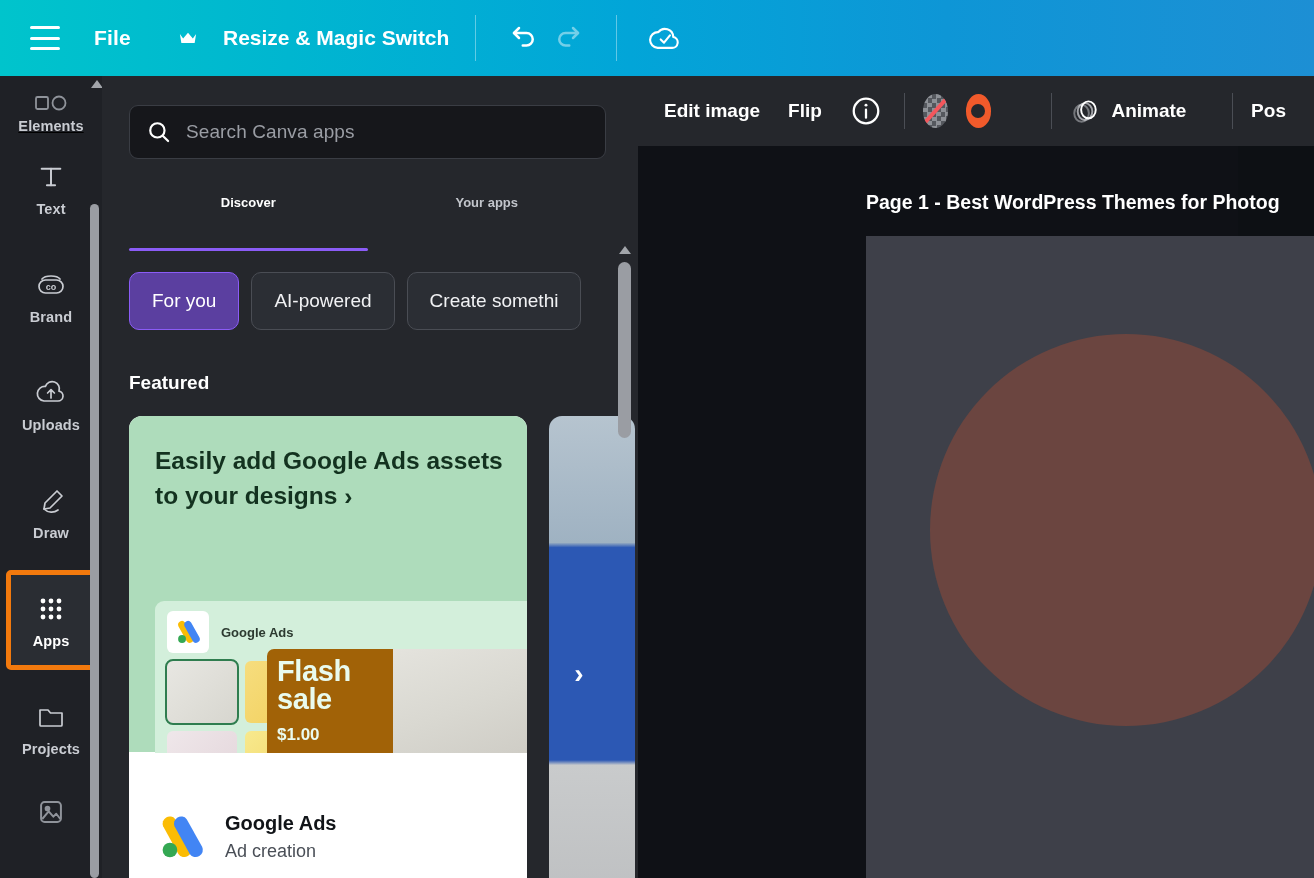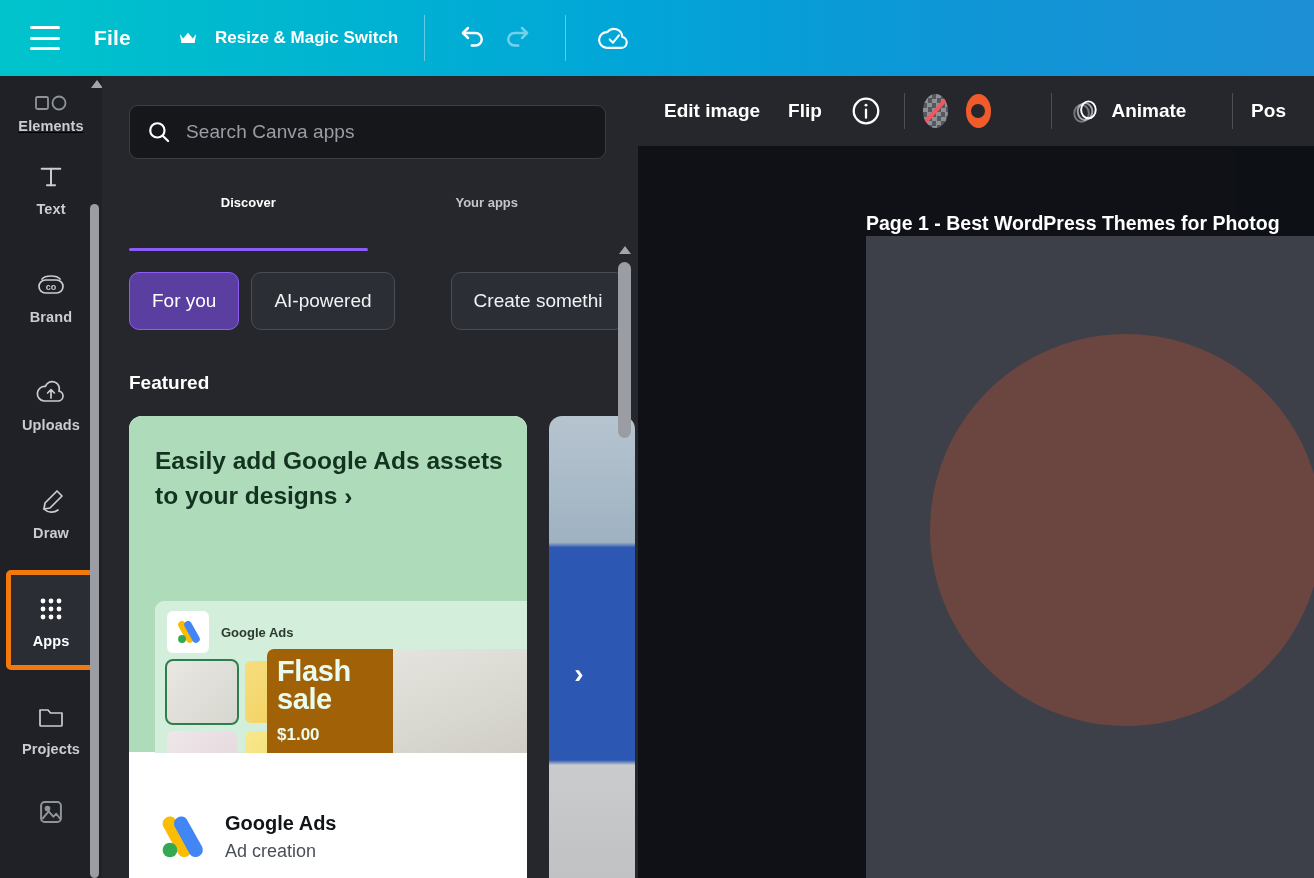--- a/index.html
+++ b/index.html
@@ -21,22 +21,22 @@
     width: 30px; height: 24px; margin-left: 30px; margin-right: 34px;
     display: flex; flex-direction: column; justify-content: space-between;
     cursor: pointer;
   }
   .tb-hamburger span { display: block; height: 3px; background: #ffffff; border-radius: 2px; }
   .tb-file {
     color: #fff; font-size: 21px; font-weight: bold; letter-spacing: .2px;
     margin-right: 48px; cursor: pointer;
   }
   .tb-resize {
-    display: flex; align-items: center; gap: 18px;
-    color: #fff; font-size: 17px; font-weight: bold; cursor: pointer;
+    display: flex; align-items: center; gap: 26px;
+    color: #fff; font-size: 21px; font-weight: bold; cursor: pointer;
   }
   .crown { width: 18px; height: 14px; flex: 0 0 auto; }
   .tb-divider { width: 1px; height: 46px; background: rgba(255,255,255,.38); margin: 0 26px; }
   .tb-icon {
     width: 44px; height: 44px; display: flex; align-items: center; justify-content: center;
     cursor: pointer;
   }
   .tb-icon.dim { opacity: .45; }
 
   
@@ -101,21 +101,21 @@
   }
 
   #chips { position: absolute; left: 27px; top: 196px; height: 58px; display: flex; gap: 12px; }
   .chip {
     height: 58px; padding: 0 22px; border-radius: 10px;
     display: flex; align-items: center; justify-content: center;
     color: #f1f2f4; font-size: 19px; border: 1px solid #4a4d54;
     background: #2b2e34; white-space: nowrap; cursor: pointer;
   }
   .chip.selected { background: #5b3fa0; border-color: #8b5cf6; color: #ffffff; }
-  .chip.clipped { max-width: 180px; overflow: hidden; margin-left: 44px; }
+  .chip.clipped { max-width: 180px; overflow: hidden; }
 
   #featured-label {
     position: absolute; left: 27px; top: 296px;
     color: #ffffff; font-size: 19px; font-weight: bold;
   }
 
   
   #card {
     position: absolute; left: 27px; top: 340px; width: 398px; height: 506px;
     border-radius: 13px; overflow: hidden; background: #ffffff; cursor: pointer;
@@ -195,21 +195,21 @@
   #swatch-none::after {
     content: ""; position: absolute; left: 50%; top: -3px; width: 3.5px; height: 40px;
     background: #f4565c; transform: translateX(-50%) rotate(42deg);
   }
   #swatch-border { background: #f15a2b; display: flex; align-items: center; justify-content: center; }
   #swatch-border-hole { width: 14px; height: 14px; border-radius: 50%; background: #25272c; }
   #lines-icon { display: flex; flex-direction: column; justify-content: center; gap: 4px; width: 32px; }
   #lines-icon i { display: block; background: #ffffff; border-radius: 1px; }
 
   #canvas-title {
-    position: absolute; left: 228px; top: 136px;
+    position: absolute; left: 228px; top: 115px;
     color: #ffffff; font-size: 19.5px; font-weight: bold; white-space: nowrap;
   }
   #canvas {
     position: absolute; left: 228px; top: 160px; width: 448px; height: 642px;
     background: #3e4049; overflow: hidden;
   }
   #canvas-circle {
     position: absolute; left: 64px; top: 98px; width: 392px; height: 392px;
     border-radius: 50%; background: #6b4540;
   }

